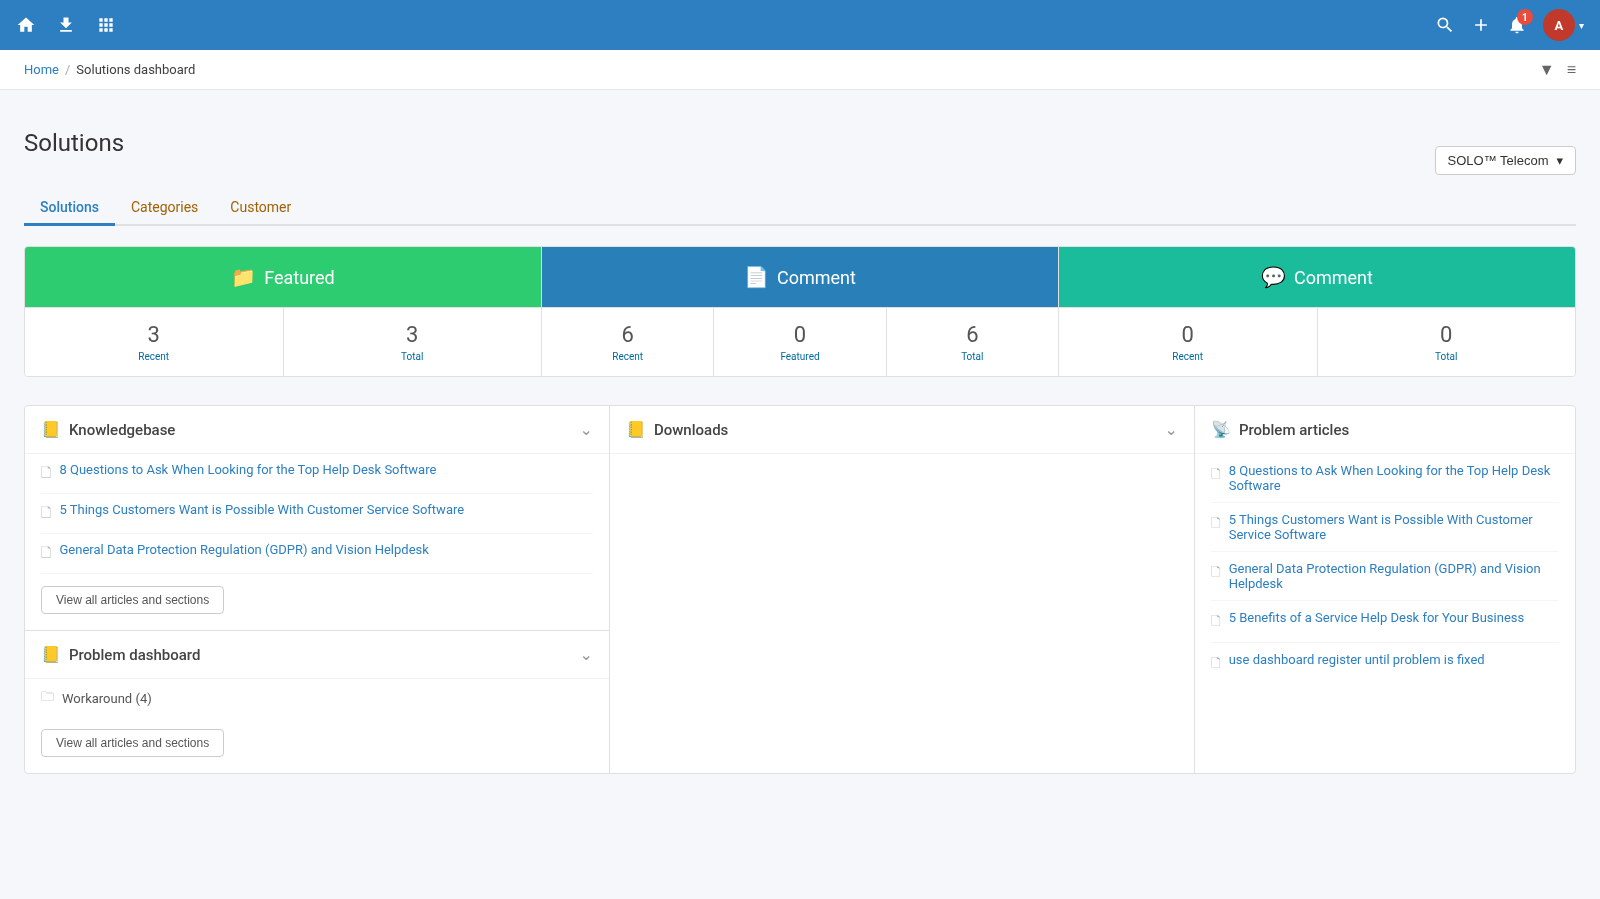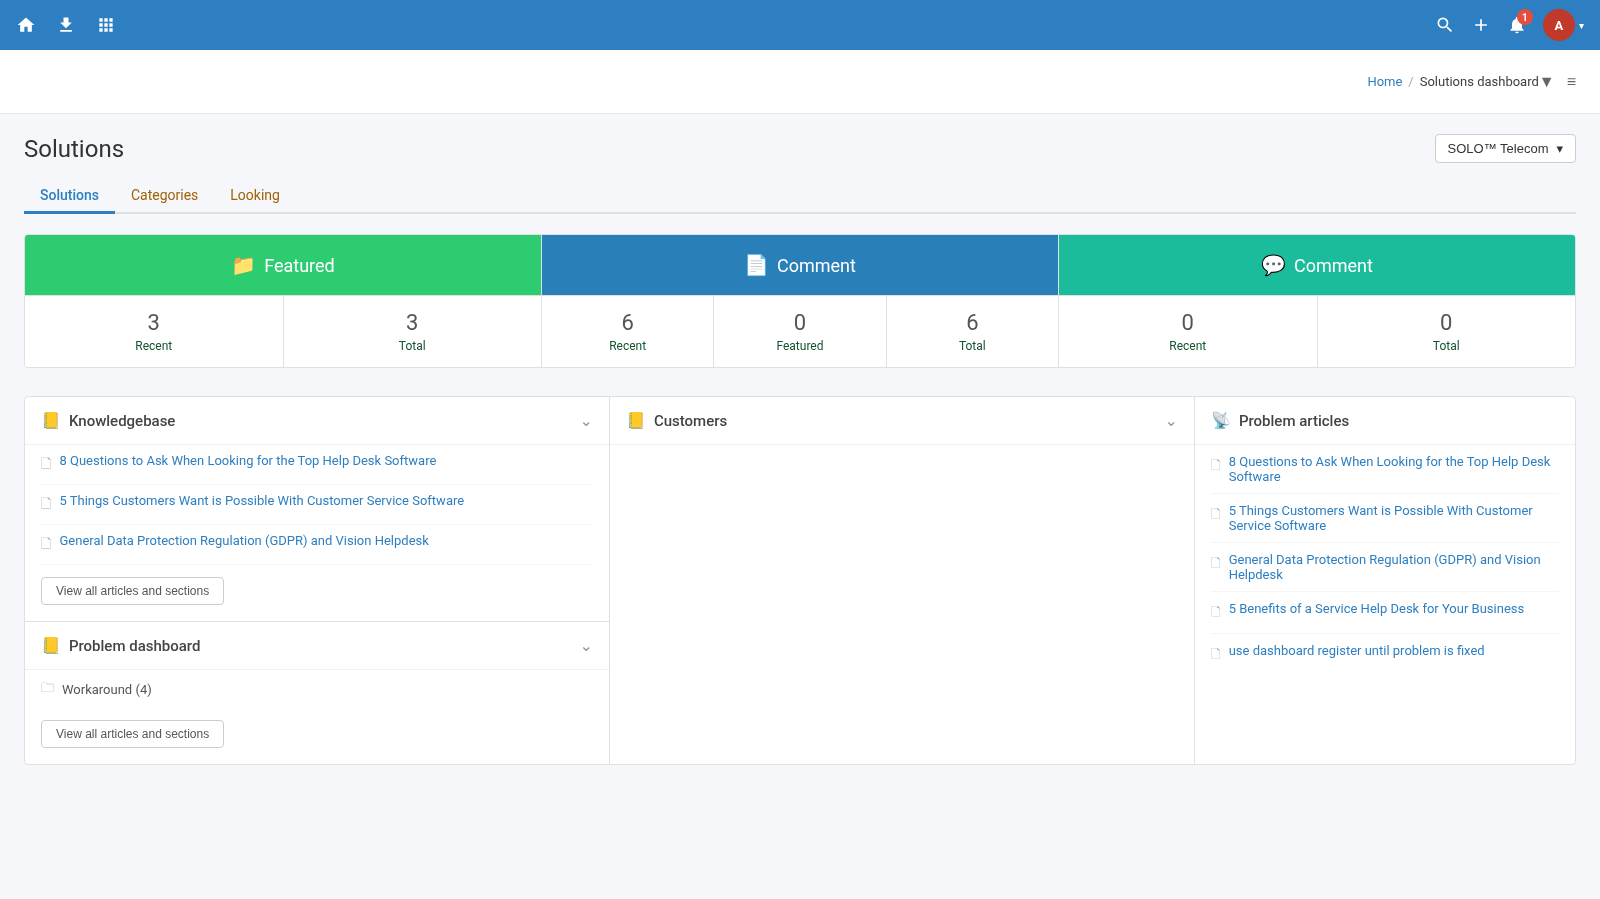--- a/index.html
+++ b/index.html
@@ -46,24 +46,24 @@
       font-weight: bold;
       font-size: 13px;
       cursor: pointer;
     }
     .avatar-wrapper { display: flex; align-items: center; gap: 4px; color: white; cursor: pointer; }
     .caret-down { color: white; font-size: 10px; }
 
     
     .breadcrumb-bar {
       background: white;
-      padding: 22px 24px;
-      display: flex;
-      align-items: center;
-      justify-content: flex-end;
+      padding: 10px 24px;
+      display: flex;
+      align-items: center;
+      justify-content: space-between;
       border-bottom: 1px solid #e8e8e8;
     }
     .breadcrumb { display: flex; align-items: center; gap: 6px; font-size: 13px; color: #666; }
     .breadcrumb a { color: #2d7fc1; text-decoration: none; }
     .breadcrumb-sep { color: #aaa; }
     .breadcrumb-current { color: #404040; }
     .breadcrumb-actions { display: flex; align-items: center; gap: 12px; }
     .bc-icon { color: #666; font-size: 16px; cursor: pointer; }
 
     
@@ -81,20 +81,21 @@
       border: 1px solid #ccc;
       border-radius: 4px;
       padding: 6px 12px;
       background: white;
       cursor: pointer;
       display: flex;
       align-items: center;
       gap: 8px;
       font-size: 13px;
       color: #333;
+      margin-top: 36px;
     }
 
     
     .tabs {
       display: flex;
       border-bottom: 2px solid #e0e0e0;
       margin-bottom: 20px;
       gap: 0;
     }
     .tab {
@@ -140,21 +141,21 @@
       border-top: 1px solid #e0e0e0;
     }
     .stat-number-block {
       flex: 1;
       text-align: center;
       padding: 14px 8px;
       border-right: 1px solid #e0e0e0;
     }
     .stat-number-block:last-child { border-right: none; }
     .stat-num { font-size: 22px; font-weight: 400; color: #555; display: block; }
-    .stat-label { font-size: 12px; color: #14532d; margin-top: 4px; display: block; }
+    .stat-label { font-size: 10px; color: #0369a1; margin-top: 4px; display: block; }
     .stat-card + .stat-card { border-left: 1px solid #e0e0e0; }
 
     
     .lower-row {
       display: grid;
       grid-template-columns: 1fr 1fr 380px;
       gap: 0;
       background: white;
       border: 1px solid #e0e0e0;
       border-radius: 4px;
@@ -300,21 +301,21 @@
     <h1 class="page-title">Solutions</h1>
     <button class="company-dropdown">
       <span>SOLO™ Telecom</span>
       <span>▾</span>
     </button>
   </div>
 
   <div class="tabs">
     <div class="tab active">Solutions</div>
     <div class="tab">Categories</div>
-    <div class="tab">Looking</div>
+    <div class="tab">Customer</div>
   </div>
 
   <div class="stats-row">
 
     <div class="stat-card">
       <div class="stat-card-header green">
         <span style="font-size:20px;">📁</span>
         <span>Featured</span>
       </div>
       <div class="stat-card-numbers">
@@ -412,21 +413,21 @@
           </div>
           <button class="view-all-btn">View all articles and sections</button>
         </div>
       </div>
     </div>
 
     <div class="panel">
       <div class="panel-header">
         <div class="panel-title">
           <span class="panel-icon">📒</span>
-          <span>Customers</span>
+          <span>Downloads</span>
         </div>
         <span class="panel-toggle">⌄</span>
       </div>
       <div class="downloads-empty"></div>
     </div>
 
     <div class="panel" style="border-right:none;">
       <div class="panel-header">
         <div class="panel-title">
           <span class="panel-icon-rss">📡</span>

